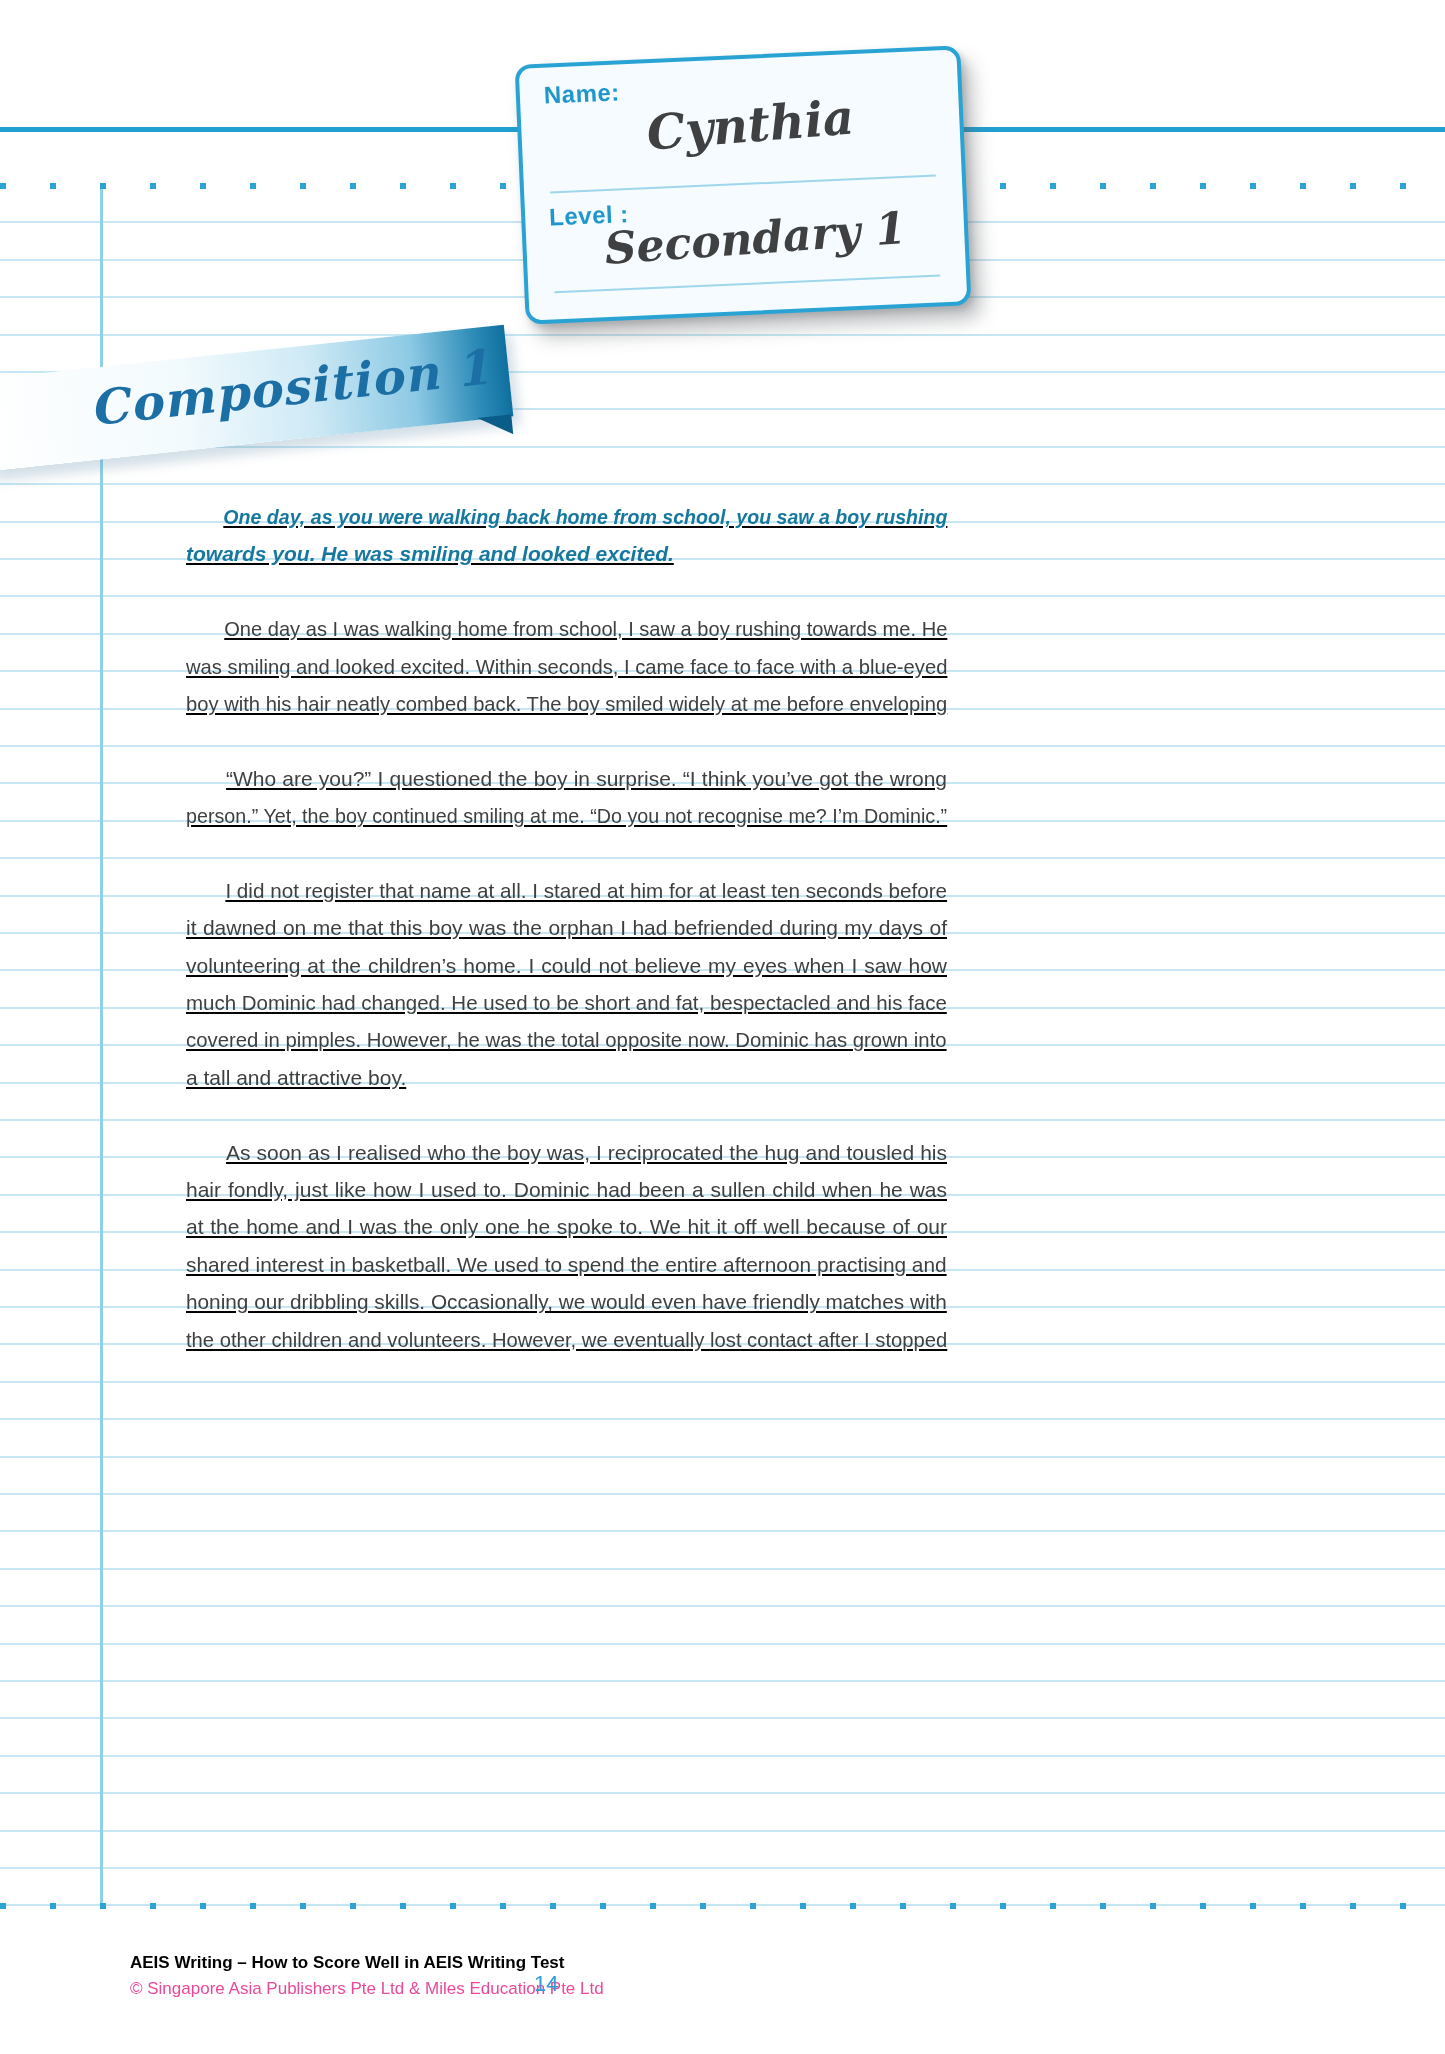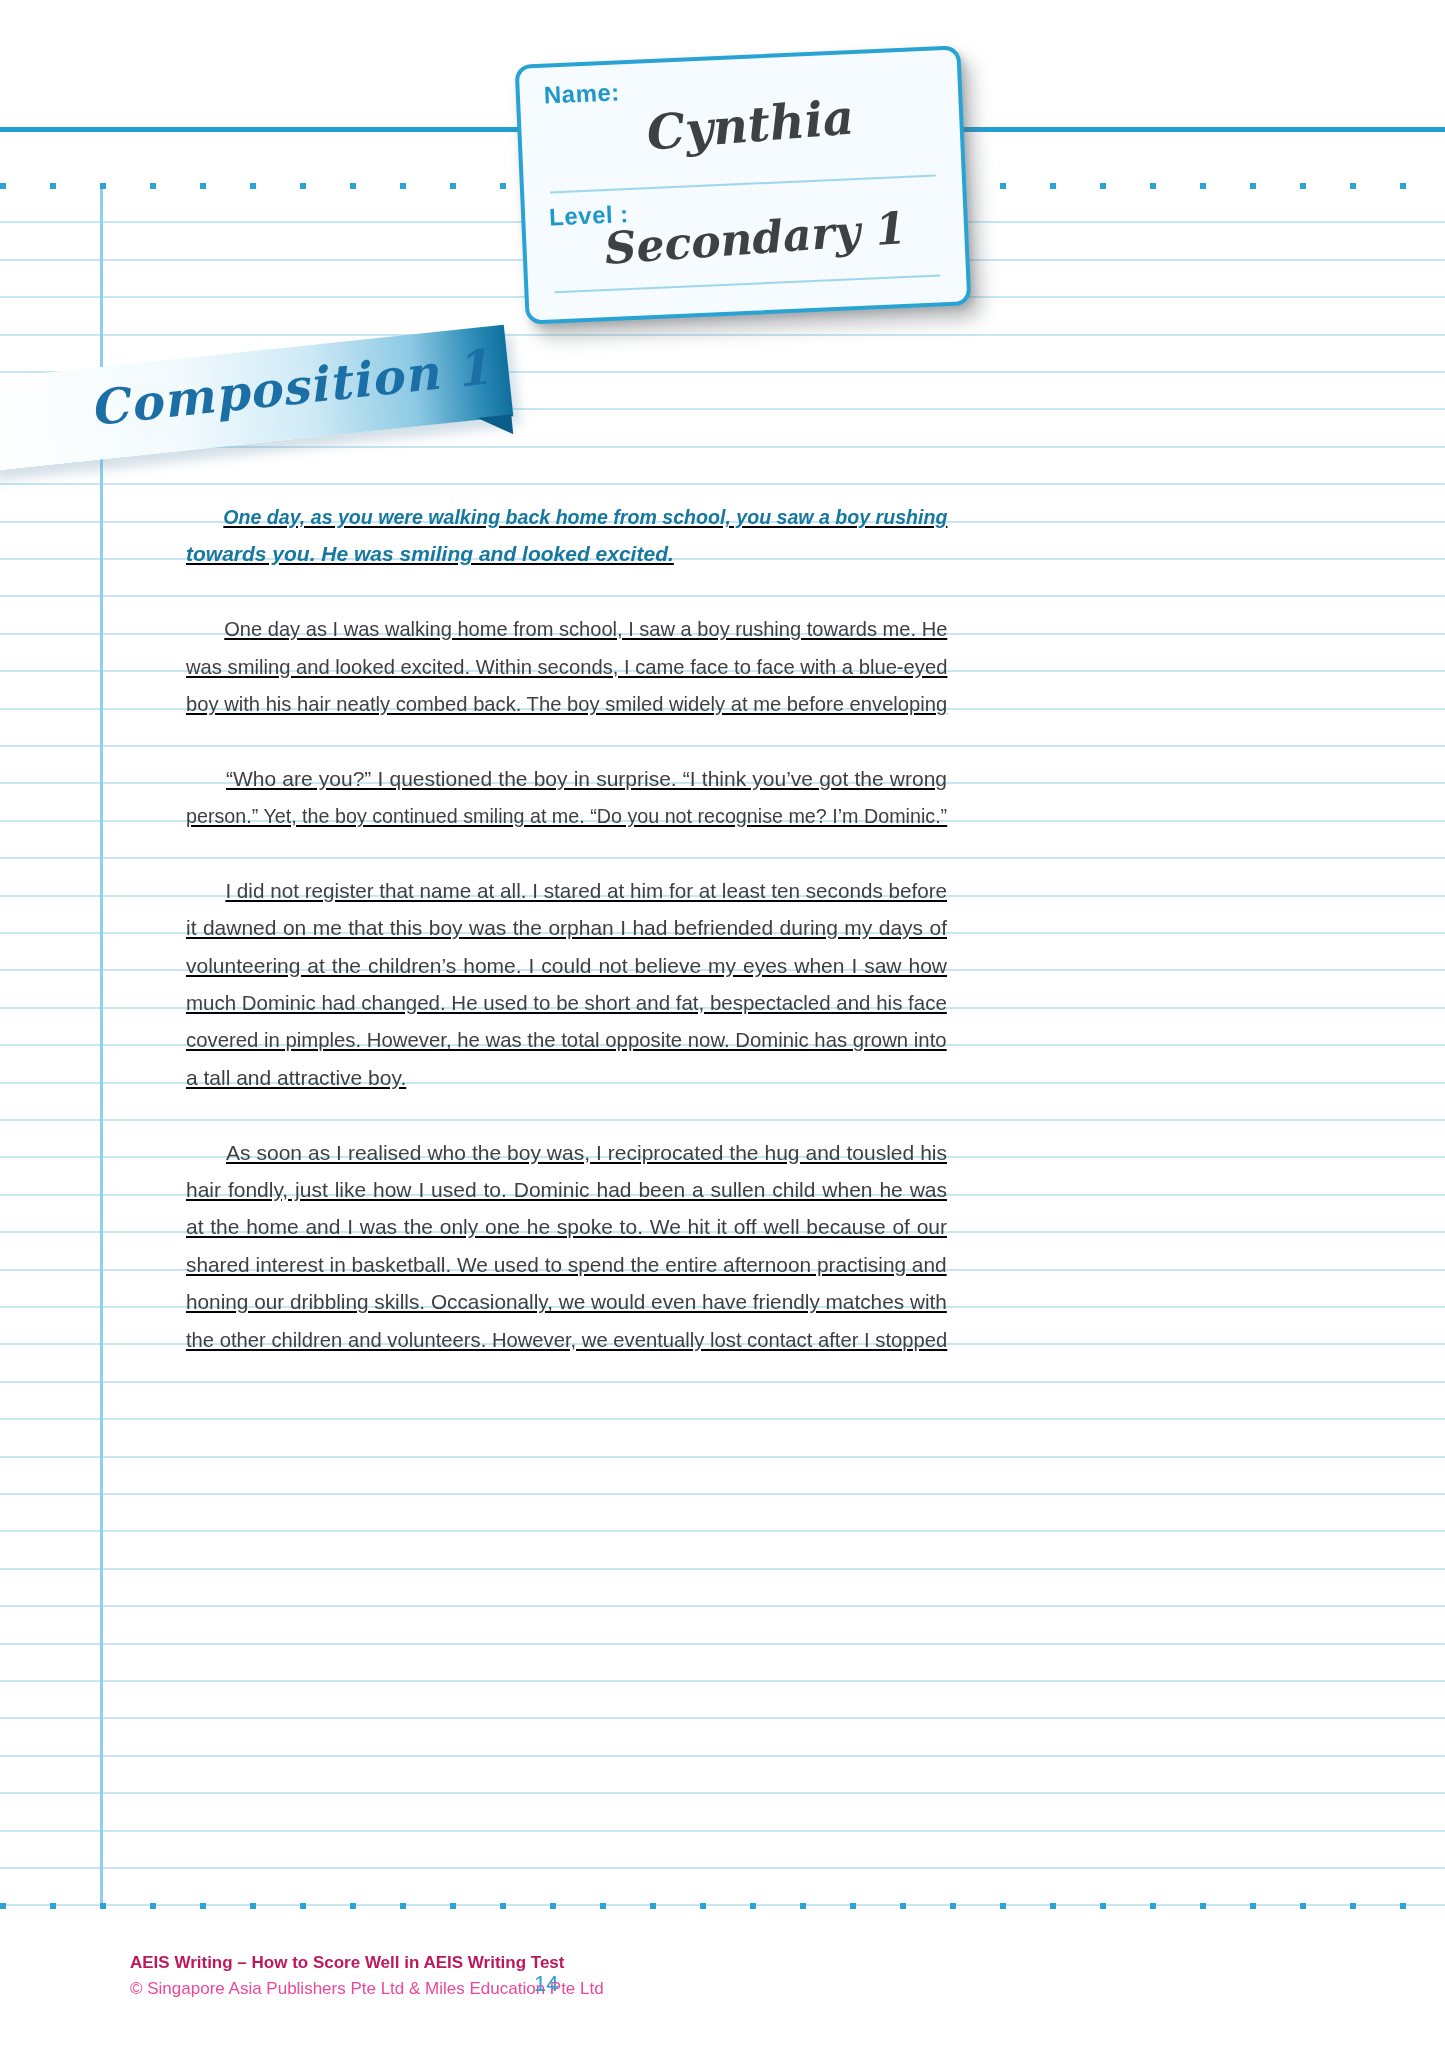--- a/index.html
+++ b/index.html
@@ -42,21 +42,21 @@
   .content{position:absolute;left:186px;top:498px;width:761px;text-decoration:underline;}
   .tline{height:37.4px;line-height:37.4px;font-size:21px;color:#3d3f41;
     text-align:justify;text-align-last:justify;}
   .tline.last{text-align-last:left;}
   .tline.first{text-indent:40px;}
   .prompt{margin:0 0 37.4px 0;}
   .prompt .tline{color:#17789f;font-weight:bold;font-style:italic;}
   .para{margin:0 0 37.4px 0;}
 
   
-  .footer-title{position:absolute;left:130px;top:1953px;font-size:17px;font-weight:bold;color:#be185d;}
+  .footer-title{position:absolute;left:130px;top:1953px;font-size:17px;font-weight:bold;color:#000000;}
   .footer-copy{position:absolute;left:130px;top:1979px;font-size:17px;color:#ec4899;}
   .page-number{position:absolute;left:534px;top:1971px;font-size:22px;font-weight:normal;color:#2b9fd2;}
 </style>
 </head>
 <body>
 
 <div class="page">
 
   <div class="rule-area"></div>
   <div class="margin-line"></div>

